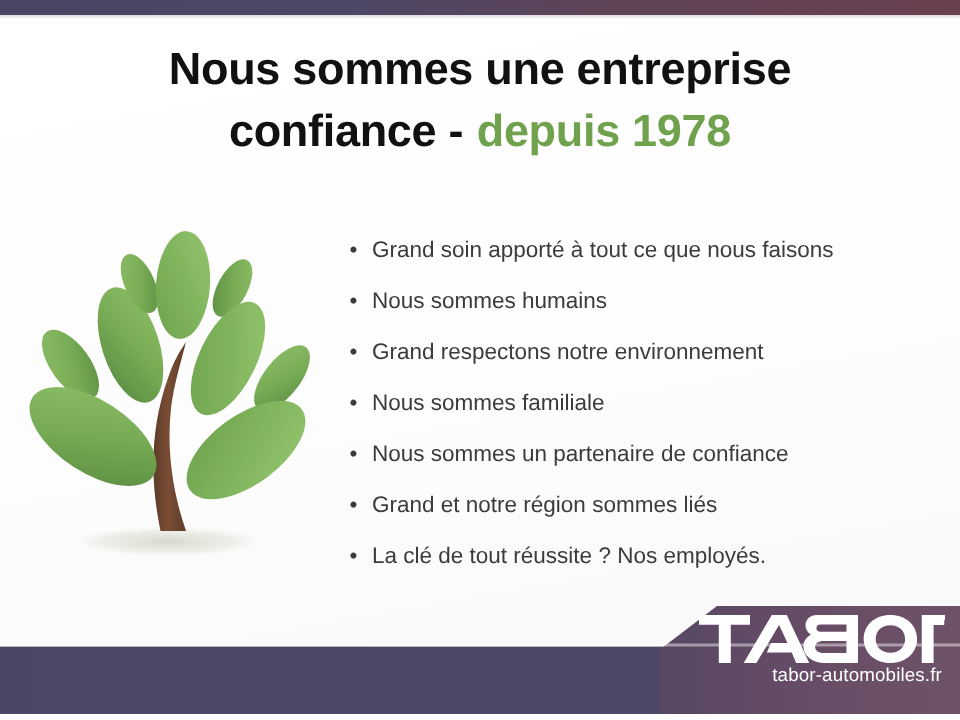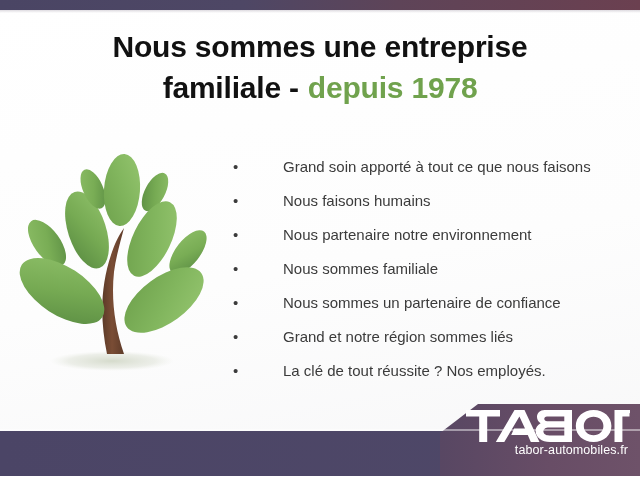--- a/index.html
+++ b/index.html
@@ -91,21 +91,20 @@
   .bullet-dot {
     width: 15px;
     flex: 0 0 15px;
     font-size: 15px;
     line-height: 34px;
     color: #3b3b3b;
   }
   .bullet-text {
     flex: 1 1 auto;
     white-space: nowrap;
-    margin-left: 35px;
   }
 
   
   .footer {
     position: absolute;
     left: 0;
     bottom: 0;
     width: 640px;
     height: 80px;
   }
@@ -145,21 +144,21 @@
 <body>
 
 <div id="slide">
 
   <div class="top-bar"></div>
   <div class="top-bar-shadow"></div>
 
   <div class="headline">
     <span>Nous sommes une entreprise</span>
     <span class="line2">
-      <span>familiale -</span><span class="dash-gap"></span><span class="accent-green">depuis 1978</span>
+      <span>confiance -</span><span class="dash-gap"></span><span class="accent-green">depuis 1978</span>
     </span>
   </div>
 
   <div class="tree-wrap">
     <svg width="210" height="242" viewBox="0 0 210 242">
       <defs>
         <linearGradient id="leafA" x1="0" y1="0" x2="1" y2="1">
           <stop offset="0%" stop-color="#8cbd66"></stop>
           <stop offset="52%" stop-color="#79ad55"></stop>
           <stop offset="100%" stop-color="#5a8c43"></stop>
@@ -205,25 +204,25 @@
     </svg>
   </div>
 
   <div class="bullets">
     <div class="bullet-row">
       <span class="bullet-dot">•</span>
       <span class="bullet-text">Grand soin apporté à tout ce que nous faisons</span>
     </div>
     <div class="bullet-row">
       <span class="bullet-dot">•</span>
-      <span class="bullet-text">Nous faisons humains</span>
-    </div>
-    <div class="bullet-row">
-      <span class="bullet-dot">•</span>
-      <span class="bullet-text">Nous partenaire notre environnement</span>
+      <span class="bullet-text">Nous sommes humains</span>
+    </div>
+    <div class="bullet-row">
+      <span class="bullet-dot">•</span>
+      <span class="bullet-text">Grand respectons notre environnement</span>
     </div>
     <div class="bullet-row">
       <span class="bullet-dot">•</span>
       <span class="bullet-text">Nous sommes familiale</span>
     </div>
     <div class="bullet-row">
       <span class="bullet-dot">•</span>
       <span class="bullet-text">Nous sommes un partenaire de confiance</span>
     </div>
     <div class="bullet-row">

